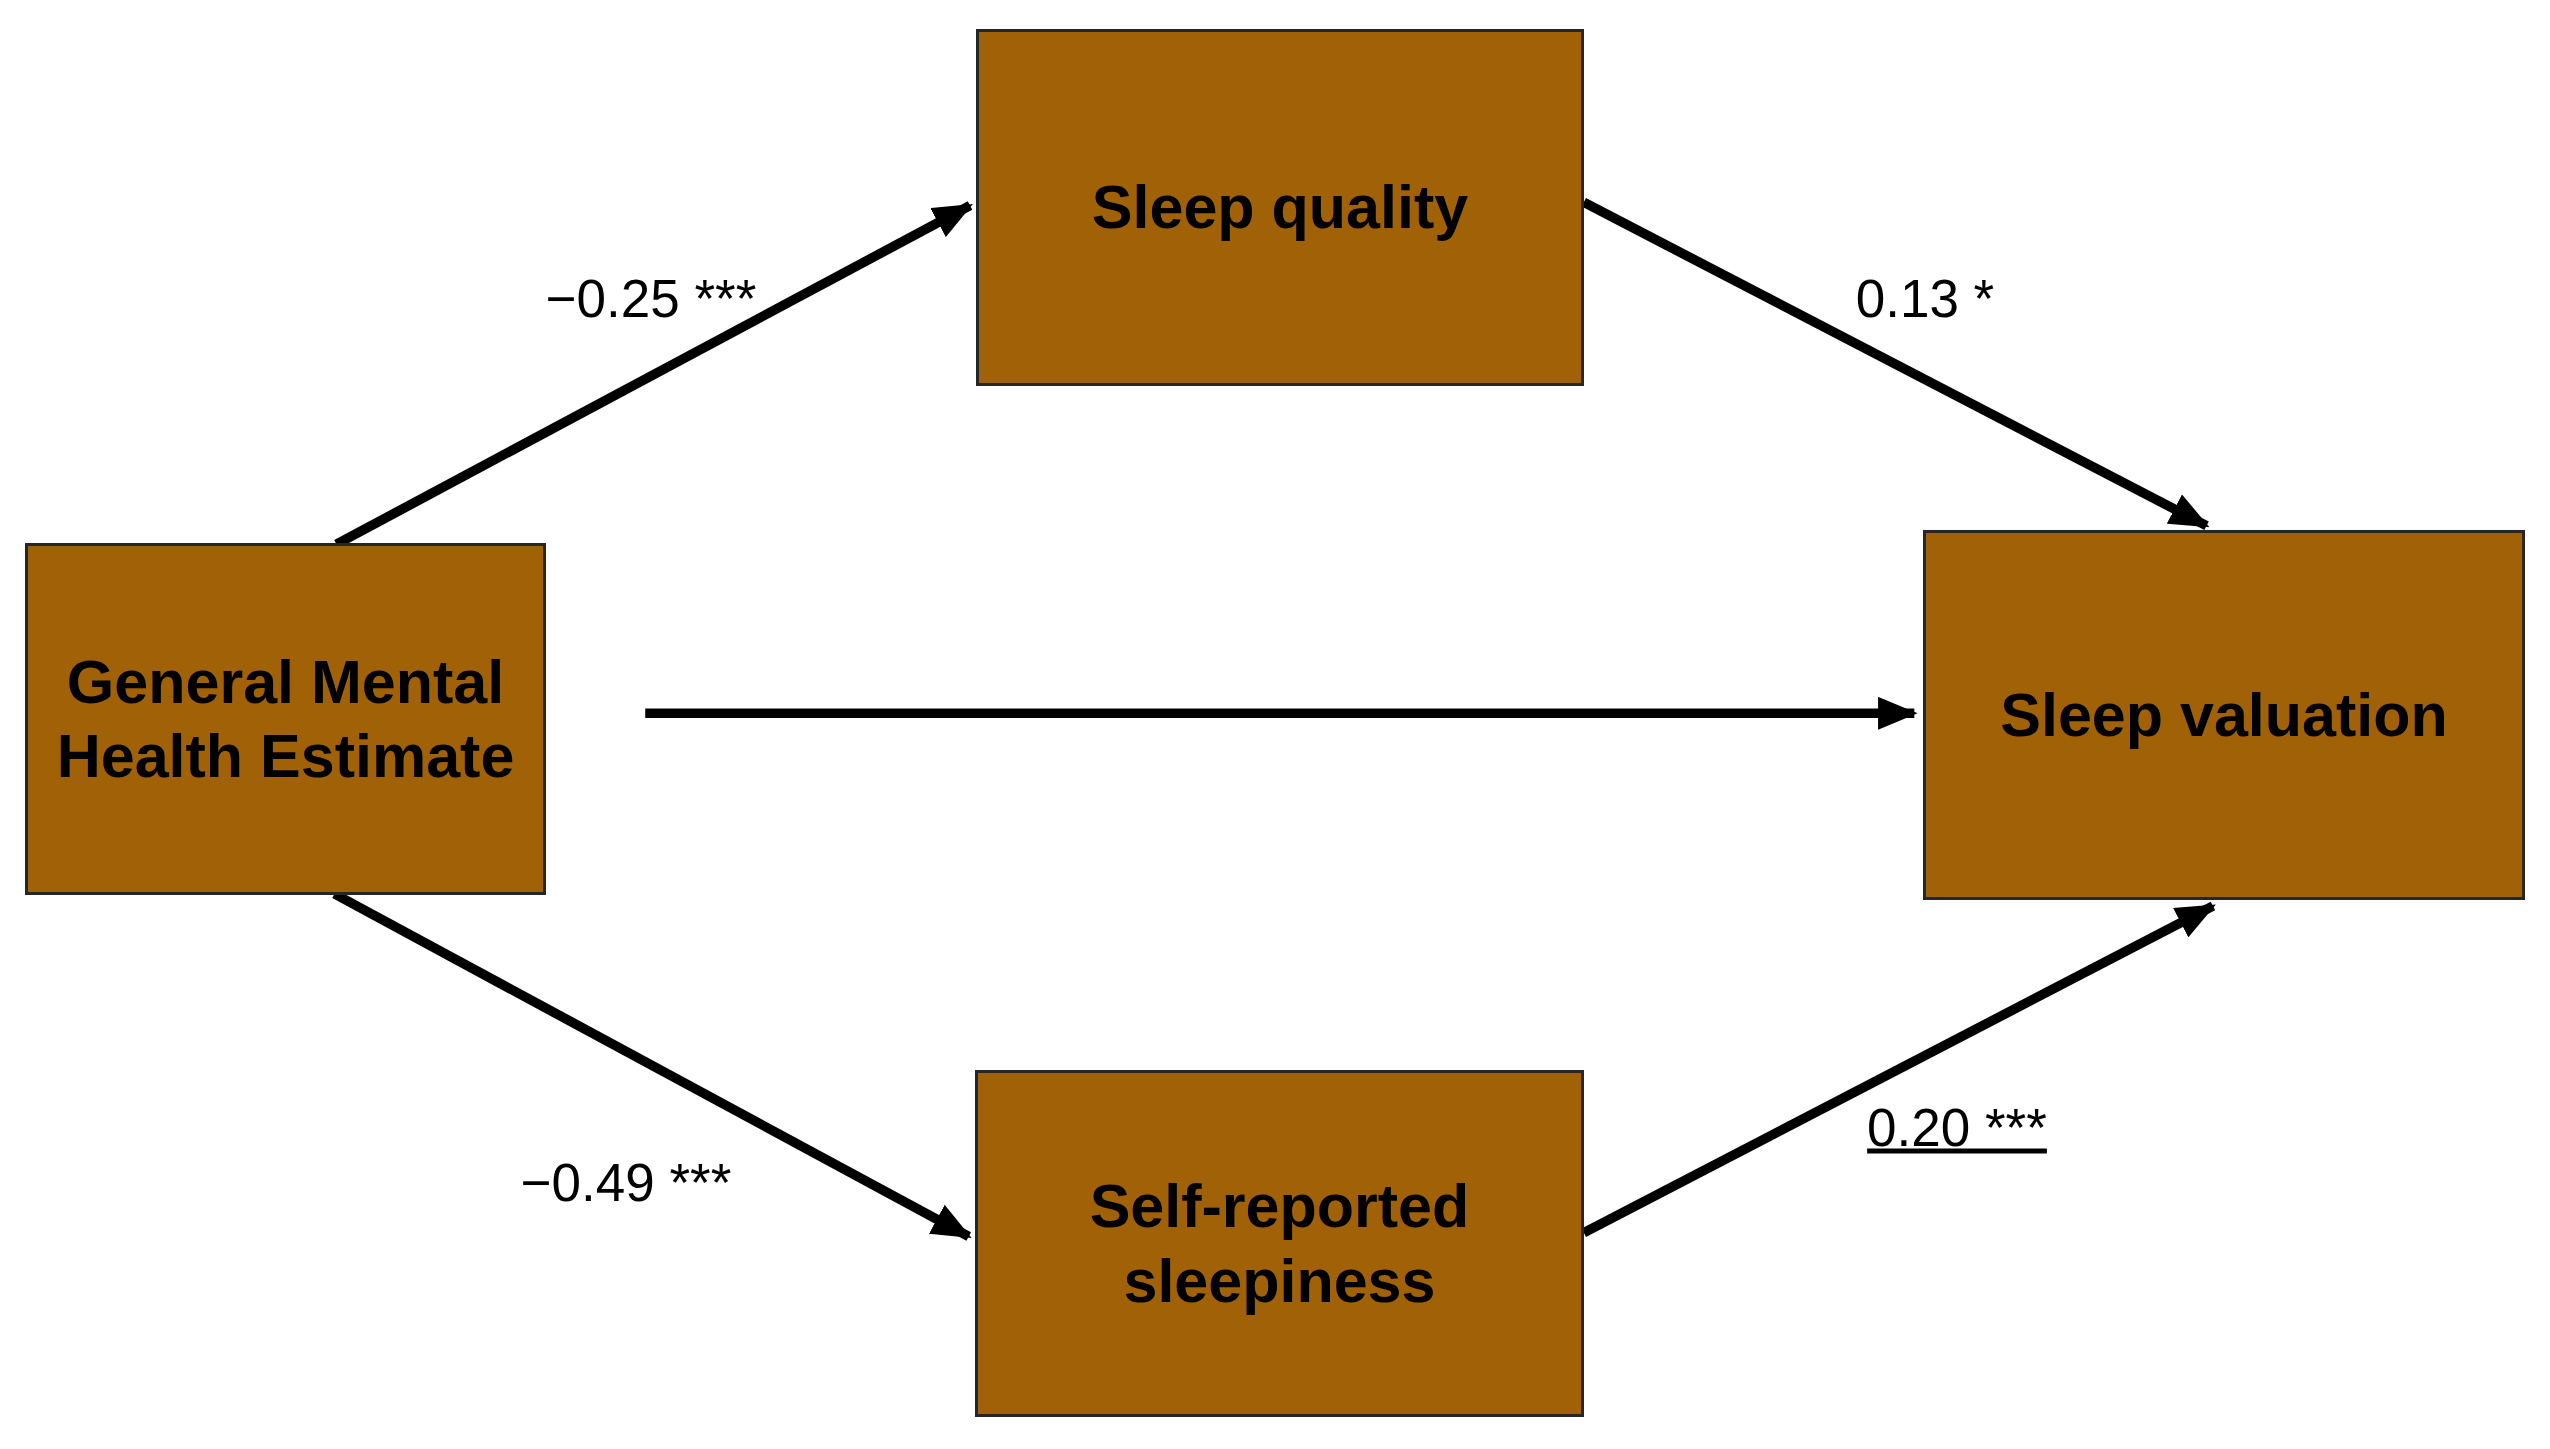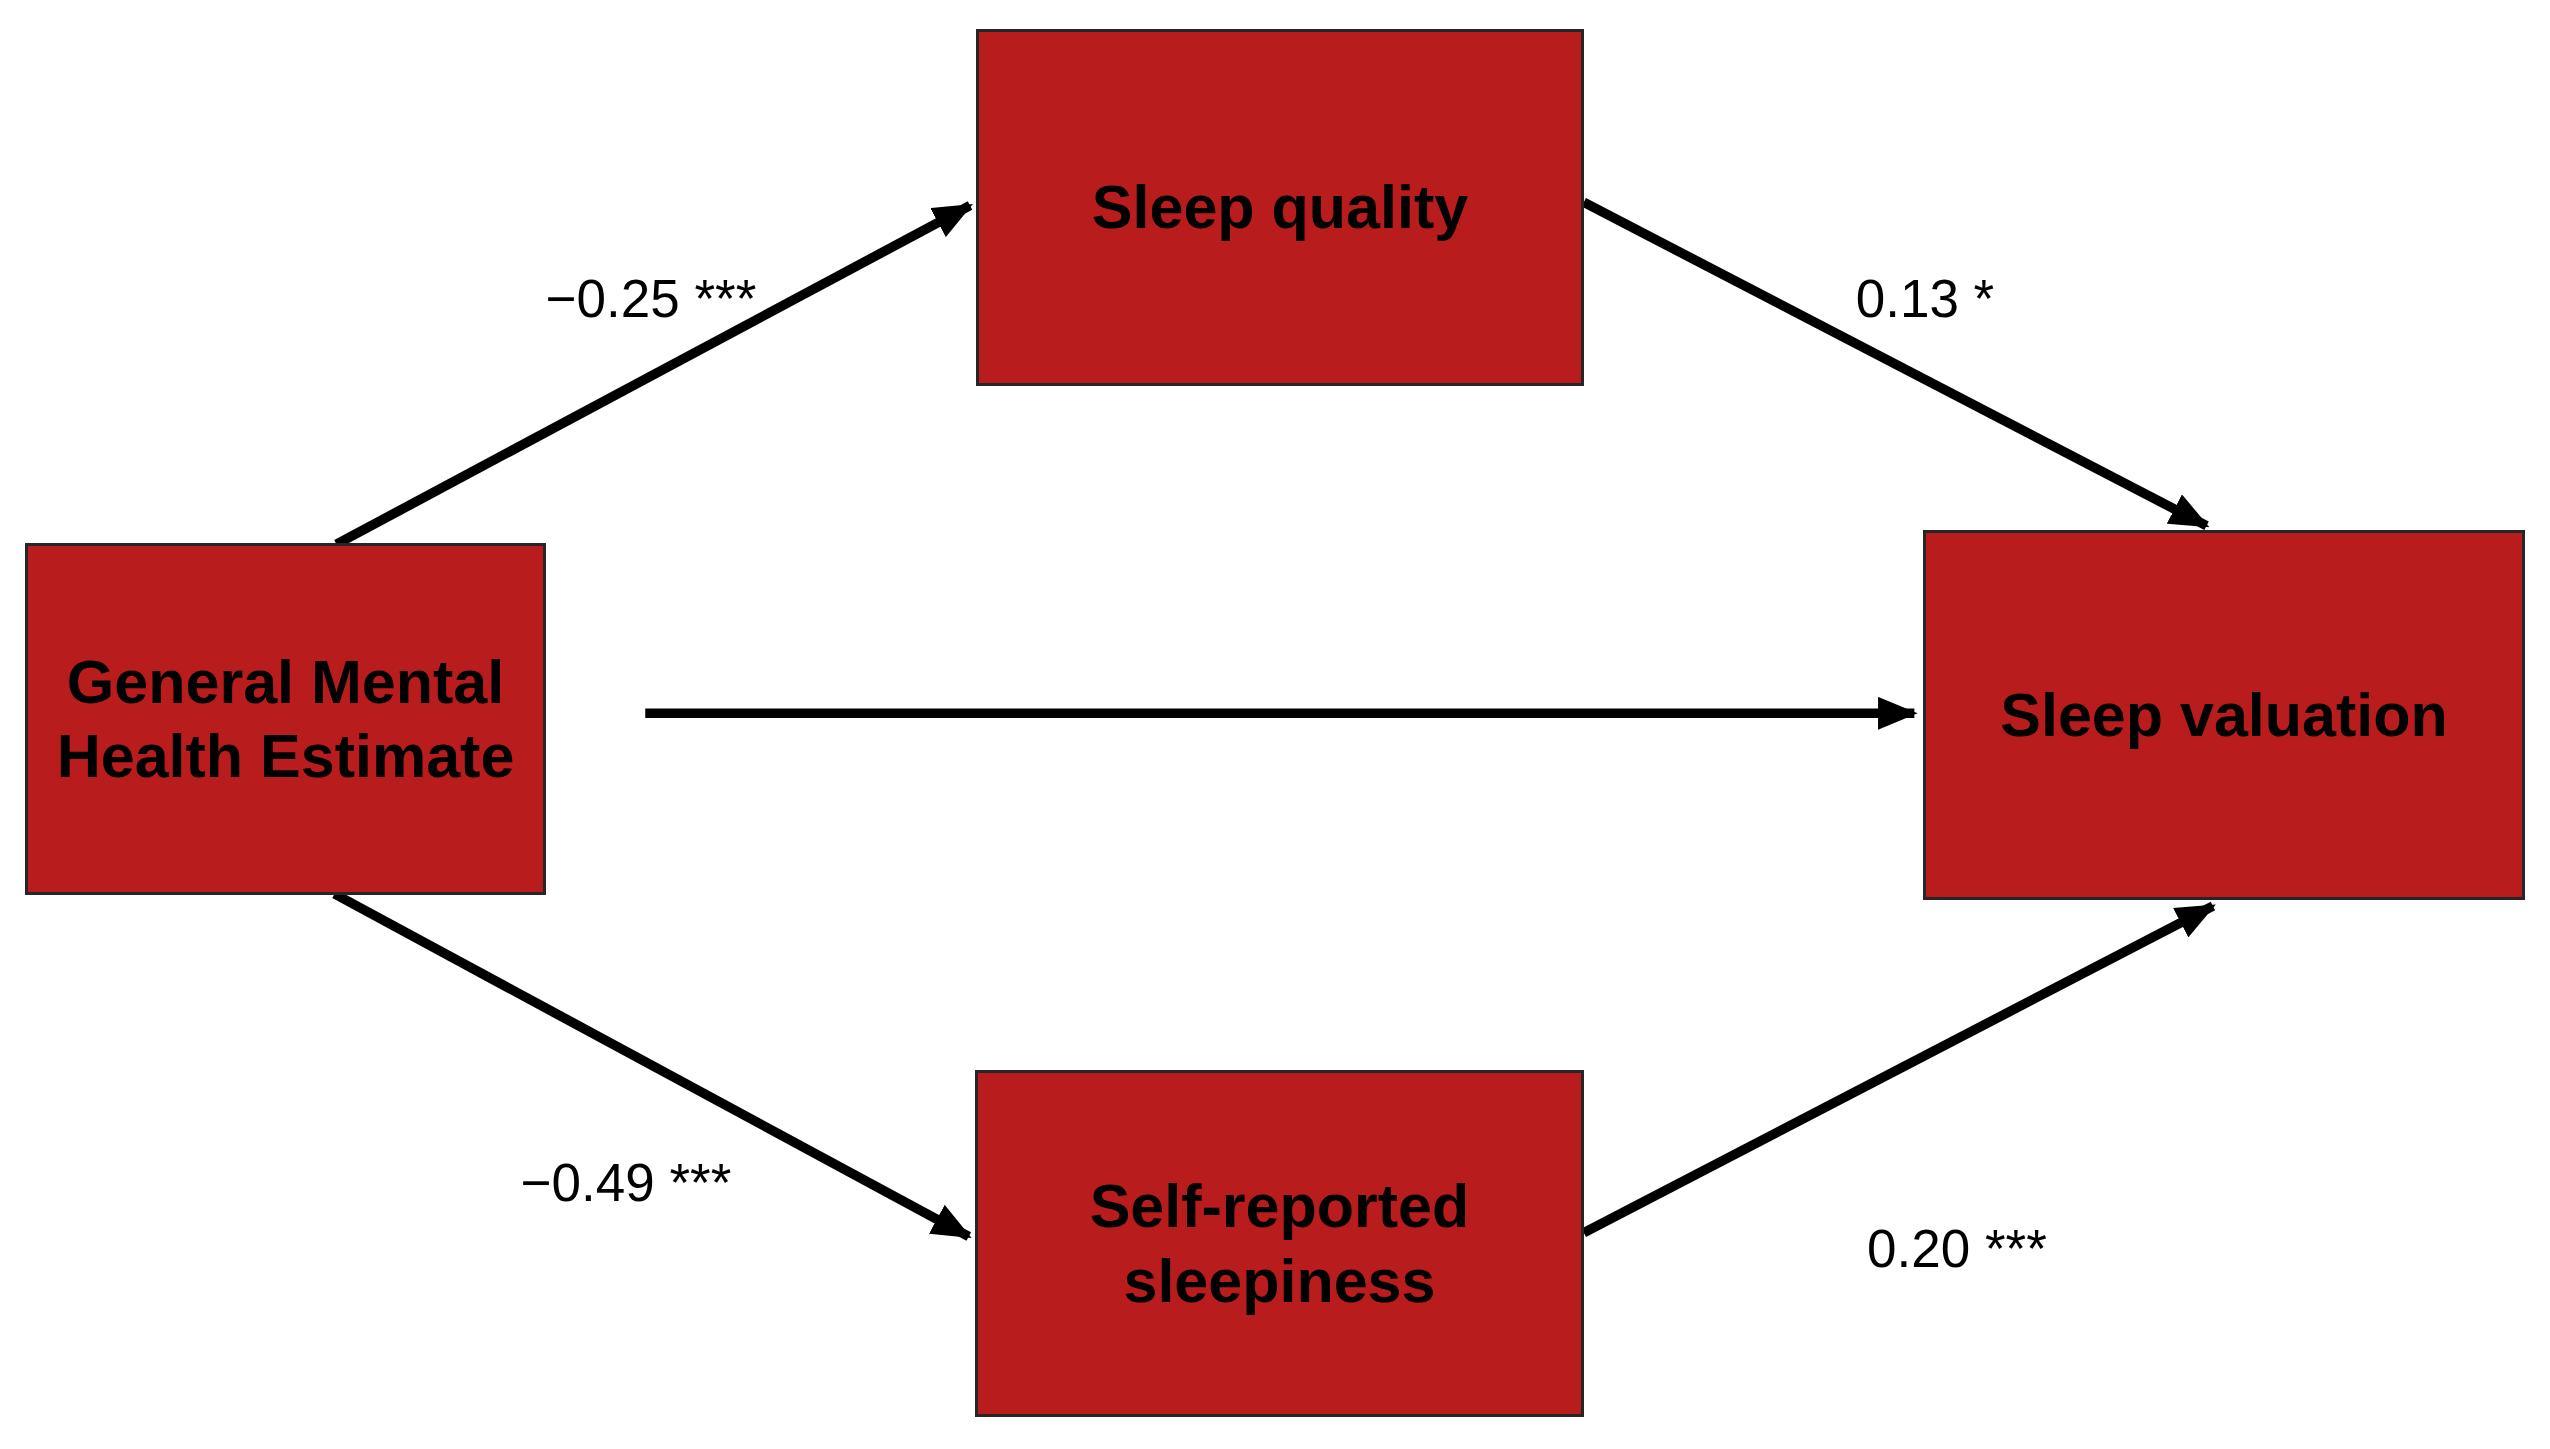--- a/index.html
+++ b/index.html
@@ -24,21 +24,21 @@
     height: 1449px;
   }
   .arrow-layer line {
     stroke: #000000;
     stroke-width: 15;
   }
   .node-box {
     position: absolute;
     box-sizing: border-box;
     border: 3.8px solid #262626;
-    background: #b91c1c;
+    background: #a16207;
     display: flex;
     align-items: center;
     justify-content: center;
     text-align: center;
   }
   .node-label {
     font-size: 61px;
     font-weight: bold;
     line-height: 1.22;
     letter-spacing: 0px;
@@ -96,18 +96,18 @@
   <div class="node-box" style="left:1923px; top:530px; width:602px; height:370px;">
     <span class="node-label">Sleep valuation</span>
   </div>
 
   <div class="path-label" style="left:651px; top:298px;">−0.25 ***</div>
 
   <div class="path-label" style="left:1925px; top:298px;">0.13 *</div>
 
   <div class="path-label" style="left:626px; top:1182px;">−0.49 ***</div>
 
-  <div class="path-label" style="left:1957px; top:1248px;">0.20 ***</div>
+  <div class="path-label" style="left:1957px; top:1127px;text-decoration:underline;">0.20 ***</div>
 
 
 
 </div>
 
 
 </body></html>

